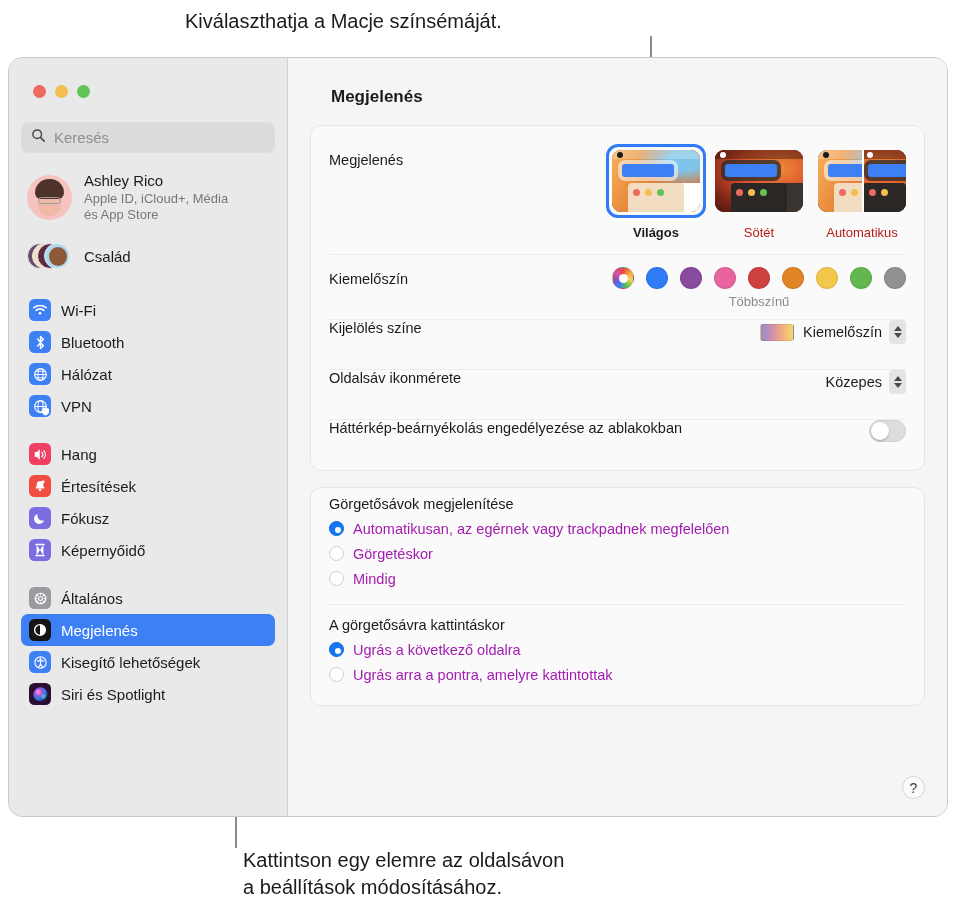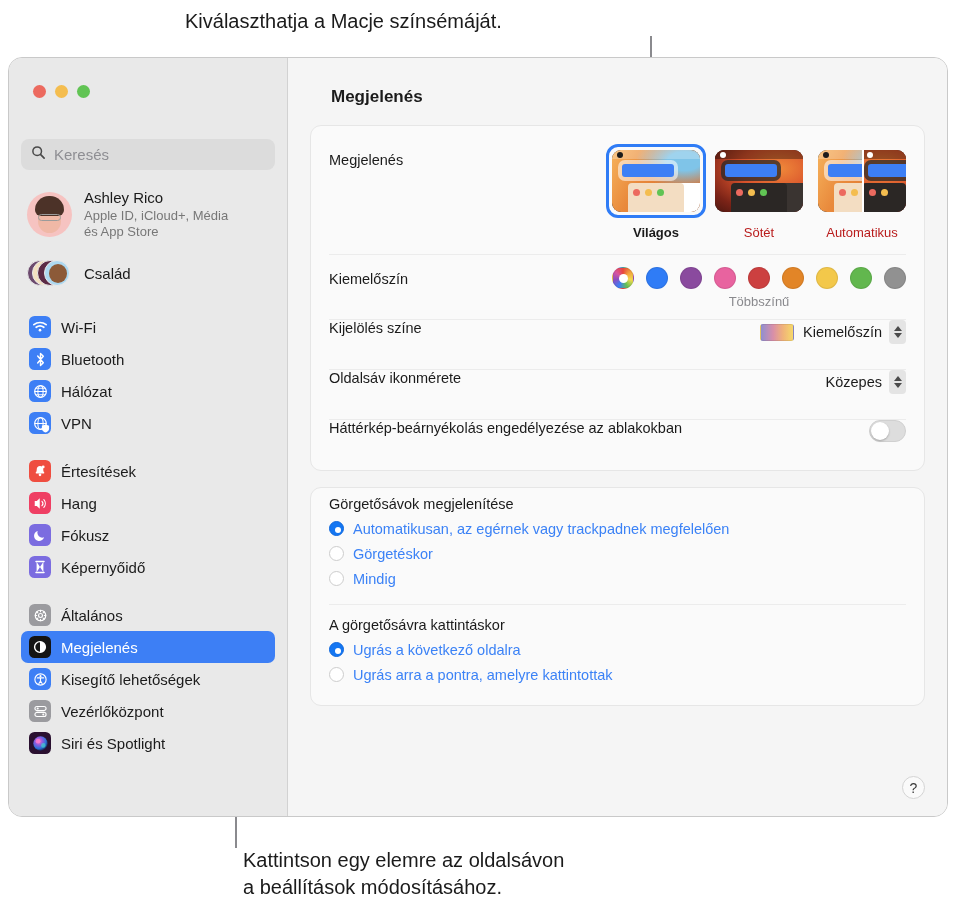--- a/index.html
+++ b/index.html
@@ -55,21 +55,21 @@
   .traffic {
     display: flex; gap: 9px;
     padding: 27px 0 0 12px;
   }
   .light { width: 13px; height: 13px; border-radius: 50%; }
   .light.red    { background: #ec6a5f; }
   .light.yellow { background: #f4bd4f; }
   .light.green  { background: #61c454; }
 
   .search-box {
-    margin-top: 41px;
+    margin-top: 24px;
     height: 31px;
     border-radius: 8px;
     background: #dcdcdc;
     display: flex; align-items: center;
     padding: 0 10px;
     gap: 8px;
   }
   .search-box svg { flex: 0 0 auto; }
   .search-ph { color: #8e8e93; font-size: 15px; }
 
@@ -300,21 +300,21 @@
   .radio {
     width: 15px; height: 15px; border-radius: 50%;
     background: #fff; border: 1px solid #cdcdcd;
     flex: 0 0 15px; position: relative;
   }
   .radio.on { background: #1476f2; border-color: #1068dd; }
   .radio.on::after {
     content: ""; position: absolute; left: 4.5px; top: 4.5px;
     width: 6px; height: 6px; border-radius: 50%; background: #fff;
   }
-  .radio-label { font-size: 14.5px; color: #3b82f6; text-align: right; }
+  .radio-label { font-size: 14.5px; color: #a21caf; text-align: right; }
   .grp-sep { height: 1px; background: #ececec; margin: 13px 0 12px; }
 
   .help-btn {
     position: absolute; right: 22px; bottom: 17px;
     width: 23px; height: 23px; border-radius: 50%;
     border: 1px solid #d4d4d4; background: #fafafa;
     display: flex; align-items: center; justify-content: center;
     font-size: 14px; color: #3a3a3a;
   }
 </style>
@@ -413,39 +413,39 @@
             <svg width="9" height="9" viewBox="0 0 10 10" style="position:absolute;right:1px;bottom:1px">
                 <path d="M5 0.6 9 2v3.4C9 7.4 7.2 9 5 9.4 2.8 9 1 7.4 1 5.4V2Z" fill="#fff"></path>
               </svg>
           </span>
           <span class="nav-label">VPN</span>
         </div>
       </div>
 
       <div class="nav-group">
         <div class="nav-item">
+          <span class="nav-icon" style="background:#ef3f63">
+            <svg width="15" height="13" viewBox="0 0 16 14">
+                <path d="M7.2 1.4 4 4.4H1.8v5.2H4l3.2 3Z" fill="#fff"></path>
+                <path d="M9.6 4.6a3.6 3.6 0 0 1 0 4.8M11.6 2.8a6.4 6.4 0 0 1 0 8.4" fill="none" stroke="#fff" stroke-width="1.2" stroke-linecap="round"></path>
+              </svg>
+          </span>
+          <span class="nav-label">Hang</span>
+        </div>
+        <div class="nav-item">
           <span class="nav-icon" style="background:#ef4e40">
             <svg width="14" height="14" viewBox="0 0 16 16">
                 <path d="M8 2.2c-2.3 0-3.7 1.6-3.7 3.8 0 2.6-.9 3.4-1.3 4 0 .5.3.8.8.8h8.4c.5 0 .8-.3.8-.8-.4-.6-1.3-1.4-1.3-4 0-2.2-1.4-3.8-3.7-3.8Z" fill="#fff"></path>
                 <circle cx="8" cy="12.4" r="1.5" fill="#fff"></circle>
                 <circle cx="11.6" cy="3.4" r="1.7" fill="#fff"></circle>
               </svg>
           </span>
           <span class="nav-label">Értesítések</span>
         </div>
         <div class="nav-item">
-          <span class="nav-icon" style="background:#ef3f63">
-            <svg width="15" height="13" viewBox="0 0 16 14">
-                <path d="M7.2 1.4 4 4.4H1.8v5.2H4l3.2 3Z" fill="#fff"></path>
-                <path d="M9.6 4.6a3.6 3.6 0 0 1 0 4.8M11.6 2.8a6.4 6.4 0 0 1 0 8.4" fill="none" stroke="#fff" stroke-width="1.2" stroke-linecap="round"></path>
-              </svg>
-          </span>
-          <span class="nav-label">Hang</span>
-        </div>
-        <div class="nav-item">
           <span class="nav-icon" style="background:#7b6ce0">
             <svg width="14" height="14" viewBox="0 0 16 16">
                 <path d="M12.6 10.6A5.6 5.6 0 0 1 5.4 3.4 5.8 5.8 0 1 0 12.6 10.6Z" fill="#fff"></path>
               </svg>
           </span>
           <span class="nav-label">Fókusz</span>
         </div>
         <div class="nav-item">
           <span class="nav-icon" style="background:#7b6ce0">
             <svg width="12" height="14" viewBox="0 0 12 14">
@@ -479,31 +479,20 @@
         </div>
         <div class="nav-item">
           <span class="nav-icon" style="background:#3d7ff5">
             <svg width="15" height="15" viewBox="0 0 16 16">
                 <circle cx="8" cy="8" r="6" fill="none" stroke="#fff" stroke-width="1.2"></circle>
                 <circle cx="8" cy="4.4" r="1.1" fill="#fff"></circle>
                 <path d="M4.6 6.3h6.8M8 6.6v3.2M8 9.8 6.3 12.3M8 9.8l1.7 2.5" stroke="#fff" stroke-width="1.2" stroke-linecap="round"></path>
               </svg>
           </span>
           <span class="nav-label">Kisegítő lehetőségek</span>
-        </div>
-        <div class="nav-item">
-          <span class="nav-icon" style="background:#9b9b9f">
-            <svg width="15" height="13" viewBox="0 0 16 14">
-                <rect x="2" y="1.6" width="12" height="4.4" rx="2.2" fill="none" stroke="#fff" stroke-width="1.2"></rect>
-                <circle cx="5" cy="3.8" r="1.1" fill="#fff"></circle>
-                <rect x="2" y="8" width="12" height="4.4" rx="2.2" fill="none" stroke="#fff" stroke-width="1.2"></rect>
-                <circle cx="11" cy="10.2" r="1.1" fill="#fff"></circle>
-              </svg>
-          </span>
-          <span class="nav-label">Vezérlőközpont</span>
         </div>
         <div class="nav-item">
           <span class="nav-icon" style="background:#2a1030">
             <svg width="17" height="17" viewBox="0 0 18 18">
                 <defs>
                   <radialGradient id="sg" cx="38%" cy="34%" r="72%">
                     <stop offset="0%" stop-color="#ff6ec4"></stop>
                     <stop offset="38%" stop-color="#8b5ce0"></stop>
                     <stop offset="70%" stop-color="#2b73d8"></stop>
                     <stop offset="100%" stop-color="#14103a"></stop>

